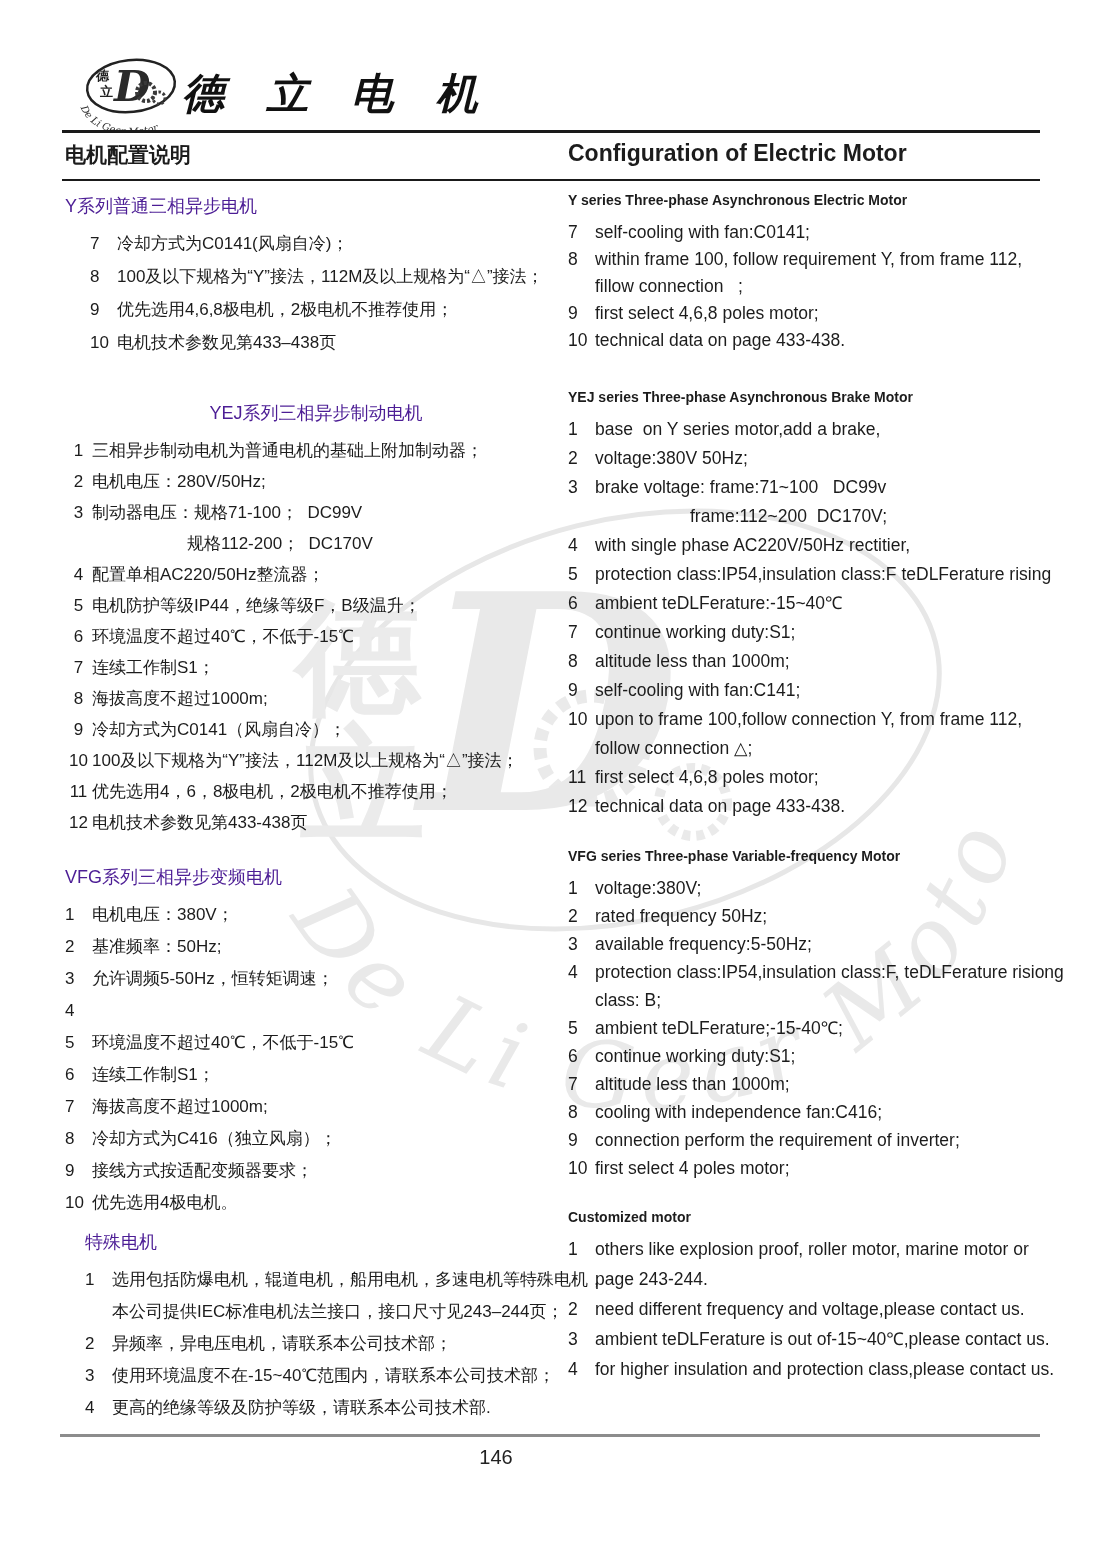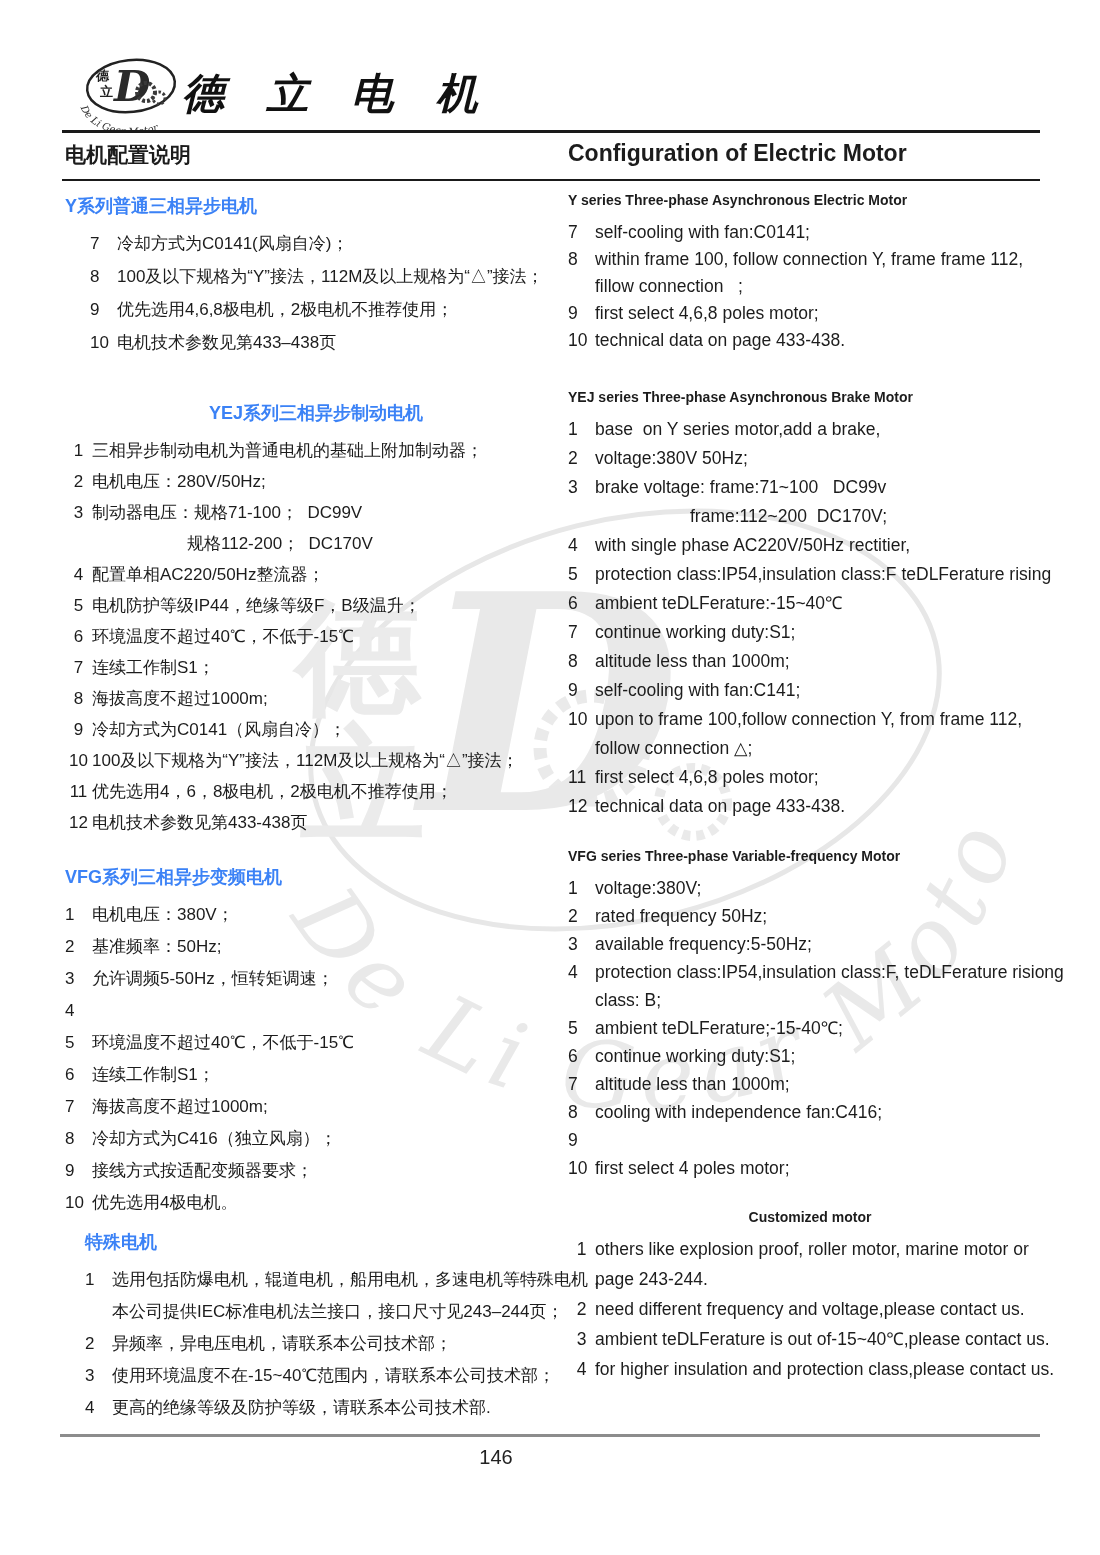--- a/index.html
+++ b/index.html
@@ -20,41 +20,41 @@
   .rule-top    { left:62px; top:130px; width:978px; height:3px; }
   .rule-mid    { left:62px; top:179px; width:978px; height:2px; }
   .rule-footer { left:60px; top:1434px; width:980px; height:3px; background:#8c8c8c; }
   .hdr-cn { position:absolute; left:65px;  top:141px; font-size:21px; font-weight:bold; z-index:2; }
   .hdr-en { position:absolute; left:568px; top:140px; font-size:23px; font-weight:bold; z-index:2; }
   
   .col { position:absolute; z-index:1; }
   .col-left  { left:65px;  top:194px; width:502px; font-size:17px; }
   .col-right { left:568px; top:192px; width:484px; font-size:17.5px; }
   .section-heading { white-space:pre; }
-  .col-left  .section-heading { font-size:18px; font-weight:bold; margin-bottom:15px; color:#3b82f6; }
+  .col-left  .section-heading { font-size:18px; font-weight:normal; margin-bottom:15px; color:#4c1d95; }
   .col-right .section-heading { font-size:14px; font-weight:bold;  margin-bottom:13px; }
   .row { display:flex; white-space:pre; line-height:22px; }
   .num { flex:0 0 27px; }
   .txt { }
   .ind2 .txt { padding-left:95px; }
   
   .col-left  .sec-0 .row { margin-bottom:11px; }
   .col-left  .sec-0 .items { padding-left:25px; }
   .col-left  .sec-1 { margin-top:47px;text-align:center; }
   .col-left  .sec-1 .row { margin-bottom:9px; }
   .col-left  .sec-2 { margin-top:31px; }
   .col-left  .sec-2 .row { margin-bottom:10px; }
   .col-left  .sec-3 { margin-top:16px;margin-left:20px; }
   .col-left  .sec-3 .row { margin-bottom:10px; }
   .col-right .sec-0 .row { margin-bottom:5px; }
   .col-right .sec-1 { margin-top:38px; }
   .col-right .sec-1 .row { margin-bottom:7px; }
   .col-right .sec-2 { margin-top:31px; }
   .col-right .sec-2 .row { margin-bottom:6px; }
-  .col-right .sec-3 { margin-top:30px;text-align:center; }
+  .col-right .sec-3 { margin-top:30px; }
   .col-right .sec-3 .row { margin-bottom:8px; }
   
   .page-number {
     position:absolute; left:0; top:1446px; width:992px; text-align:center;
     font-size:20px; color:#222; z-index:2;
   }
 </style>
 </head>
 <body>
 
@@ -256,21 +256,21 @@
     <div class="section sec-0">
       <div class="section-heading">Y series Three-phase Asynchronous Electric Motor</div>
       <div class="items">
 
       <div class="row">
           <span class="num">7</span>
           <span class="txt">self-cooling with fan:C0141;</span>
         </div>
           <div class="row">
           <span class="num">8</span>
-          <span class="txt">within frame 100, follow connection Y, frame frame 112,</span>
+          <span class="txt">within frame 100, follow requirement Y, from frame 112,</span>
         </div>
           <div class="row ind1">
           <span class="num"></span>
           <span class="txt">fillow connection   ;</span>
         </div>
           <div class="row">
           <span class="num">9</span>
           <span class="txt">first select 4,6,8 poles motor;</span>
         </div>
           <div class="row">
@@ -376,20 +376,21 @@
           <div class="row">
           <span class="num">7</span>
           <span class="txt">altitude less than 1000m;</span>
         </div>
           <div class="row">
           <span class="num">8</span>
           <span class="txt">cooling with independence fan:C416;</span>
         </div>
           <div class="row">
           <span class="num">9</span>
+          <span class="txt">connection perform the requirement of inverter;</span>
         </div>
           <div class="row">
           <span class="num">10</span>
           <span class="txt">first select 4 poles motor;</span>
         </div>
         </div>
     </div>
     <div class="section sec-3">
       <div class="section-heading">Customized motor</div>
       <div class="items">

